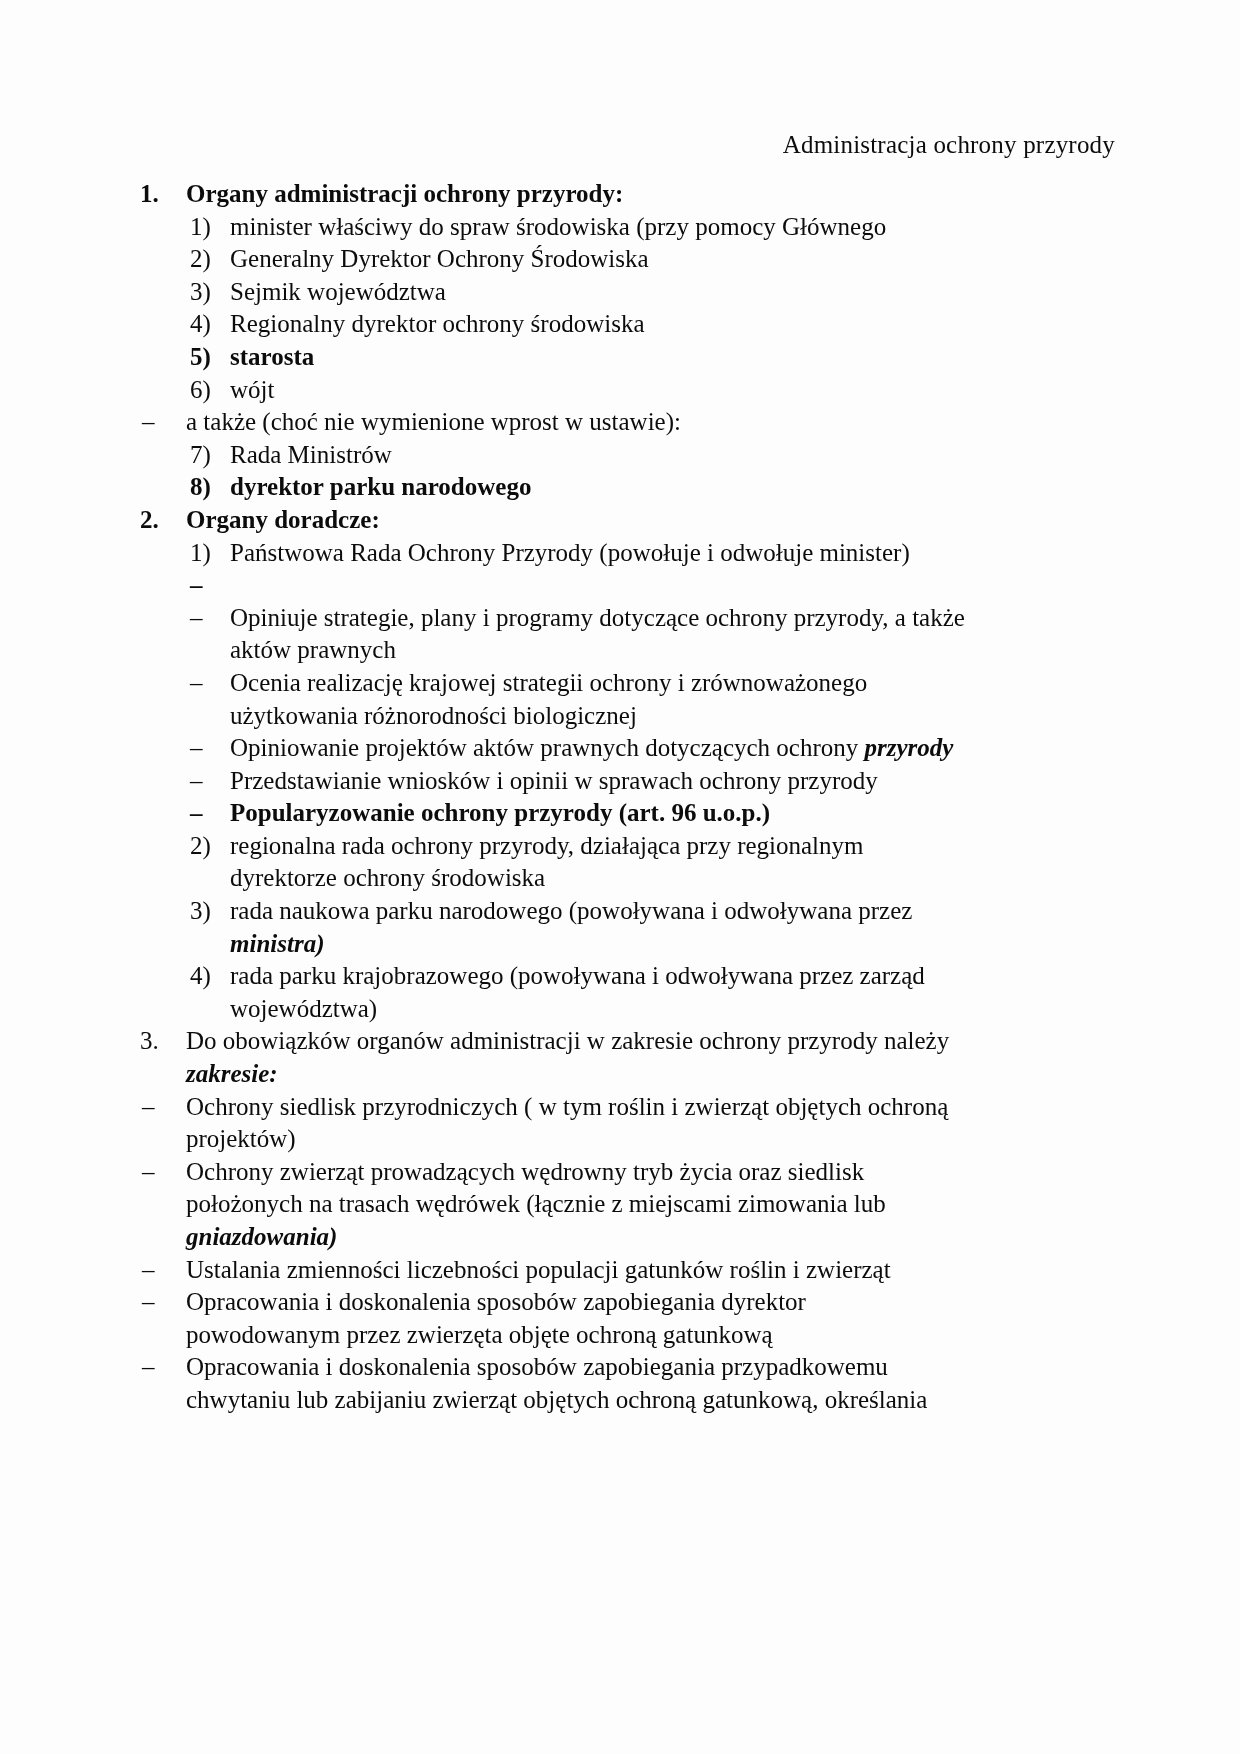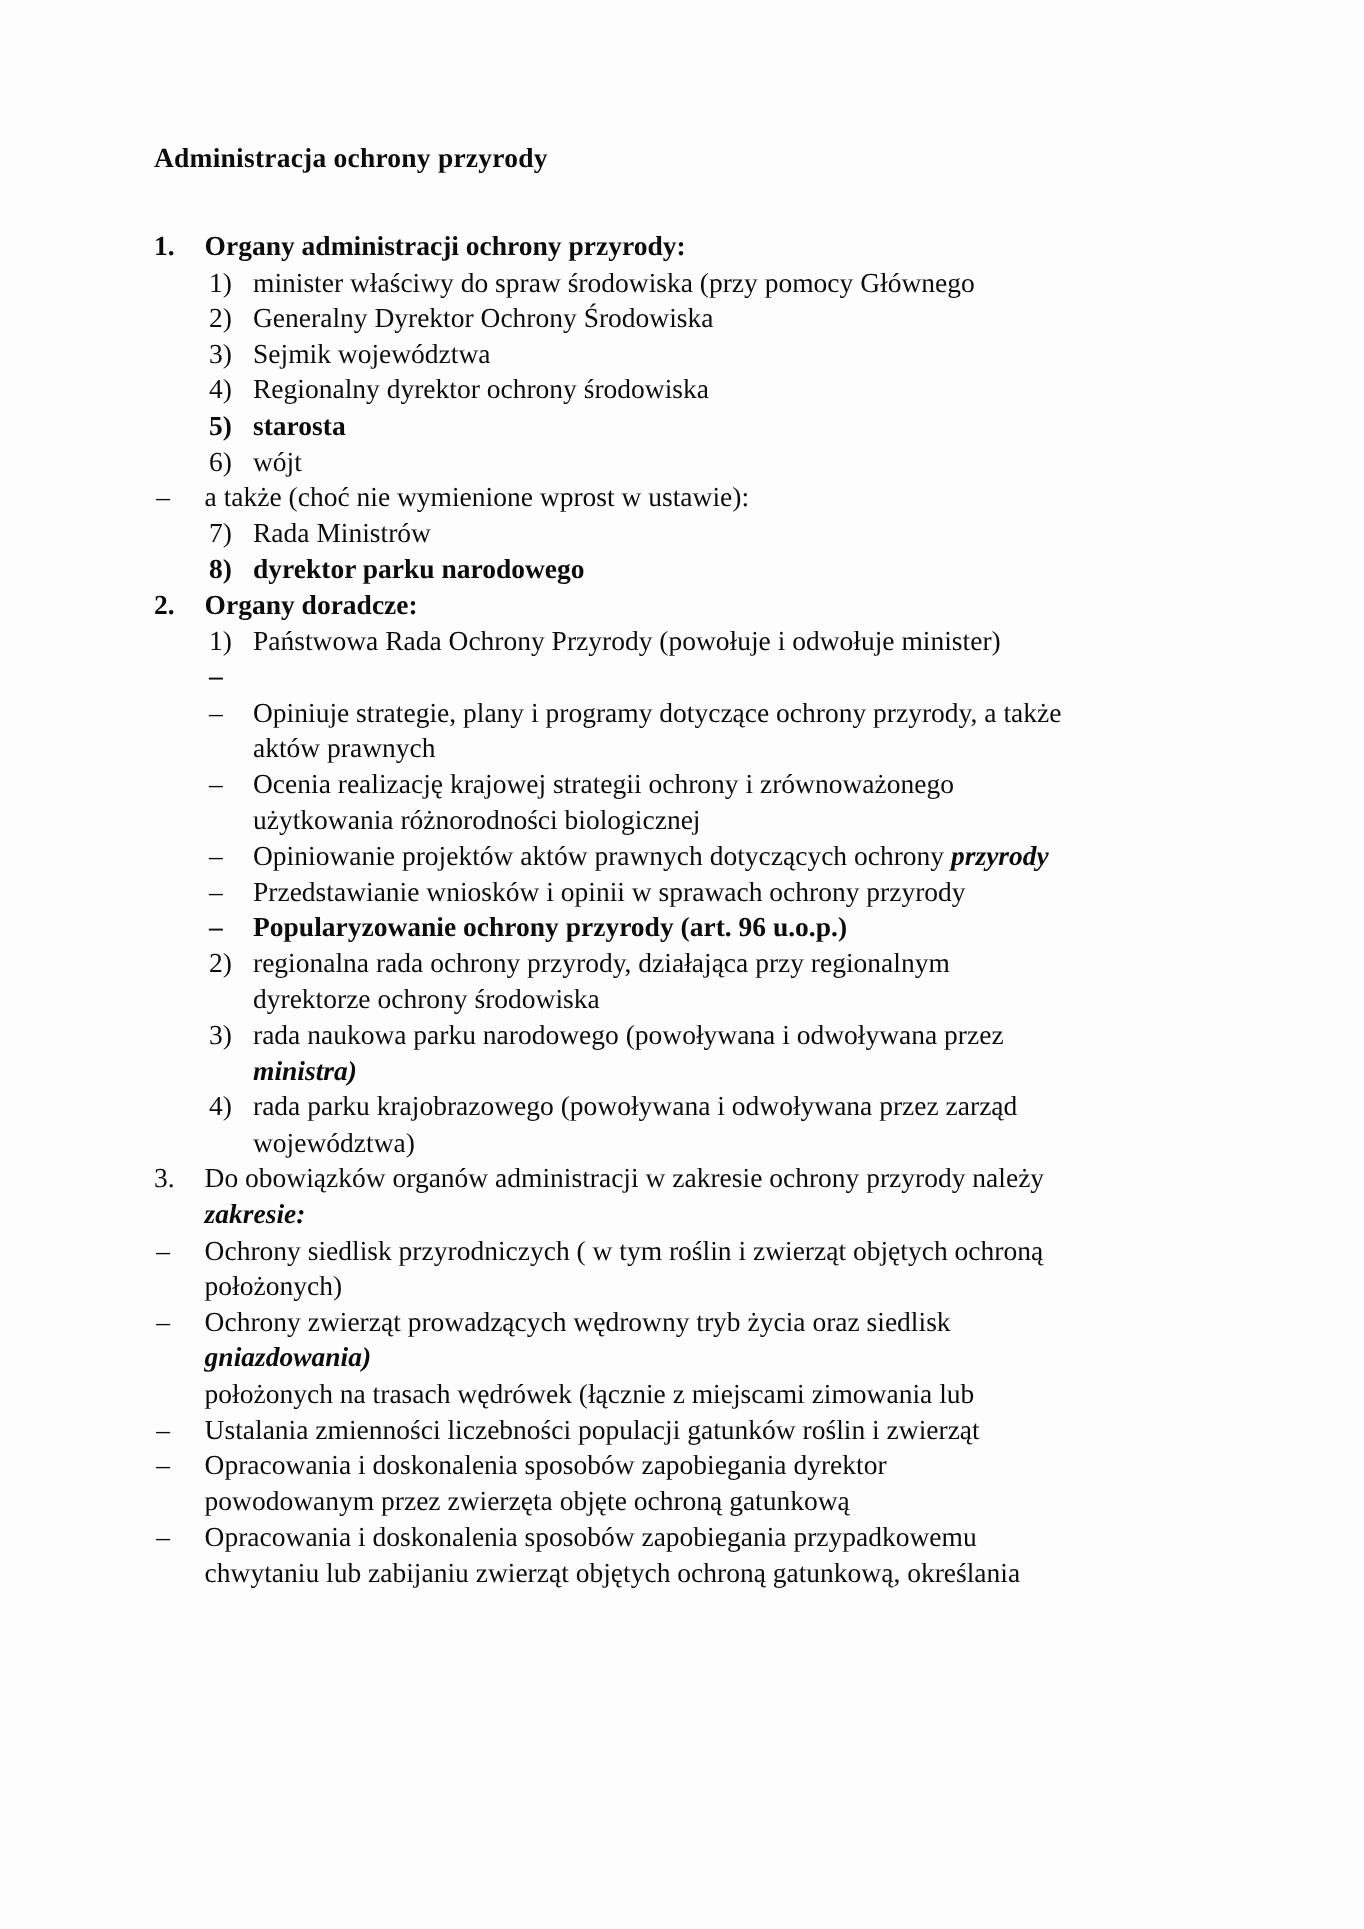--- a/index.html
+++ b/index.html
@@ -17,24 +17,24 @@
     font-size: 25px;
     overflow: hidden;
   }
   .content {
     position: absolute;
     left: 140px;
     top: 128px;
     width: 975px;
   }
   .title {
-    text-align: left;
-    font-weight: 700;
+    text-align: right;
+    font-weight: 400;
     line-height: 33px;
-    margin-bottom: 48px;
+    margin-bottom: 17px;
     letter-spacing: 0.2px;
   }
   .row {
     position: relative;
     white-space: nowrap;
     height: 32.6px;
     line-height: 32.6px;
   }
   .row .mk {
     position: absolute;
@@ -82,24 +82,24 @@
     <div class="row sub bold"><span class="mk">–</span><span>Popularyzowanie ochrony przyrody (art. 96 u.o.p.)</span><b></b></div>
     <div class="row sub"><span class="mk">2)</span><span>regionalna rada ochrony przyrody, działająca przy regionalnym</span><b></b></div>
     <div class="row sub"><span class="mk"></span><span>dyrektorze ochrony środowiska</span><b></b></div>
     <div class="row sub"><span class="mk">3)</span><span>rada naukowa parku narodowego (powoływana i odwoływana przez</span><b></b></div>
     <div class="row sub"><span class="mk"></span><span></span><b>ministra)</b></div>
     <div class="row sub"><span class="mk">4)</span><span>rada parku krajobrazowego (powoływana i odwoływana przez zarząd</span><b></b></div>
     <div class="row sub"><span class="mk"></span><span>województwa)</span><b></b></div>
     <div class="row l1"><span class="mk">3.</span><span>Do obowiązków organów administracji w zakresie ochrony przyrody należy</span><b></b></div>
     <div class="row l1"><span class="mk"></span><span></span><b>zakresie:</b></div>
     <div class="row dash1"><span class="mk">–</span><span>Ochrony siedlisk przyrodniczych ( w tym roślin i zwierząt objętych ochroną</span><b></b></div>
-    <div class="row dash1"><span class="mk"></span><span>położonych)</span><b></b></div>
+    <div class="row dash1"><span class="mk"></span><span>projektów)</span><b></b></div>
     <div class="row dash1"><span class="mk">–</span><span>Ochrony zwierząt prowadzących wędrowny tryb życia oraz siedlisk</span><b></b></div>
+    <div class="row dash1"><span class="mk"></span><span>położonych na trasach wędrówek (łącznie z miejscami zimowania lub</span><b></b></div>
     <div class="row dash1"><span class="mk"></span><span></span><b>gniazdowania)</b></div>
-    <div class="row dash1"><span class="mk"></span><span>położonych na trasach wędrówek (łącznie z miejscami zimowania lub</span><b></b></div>
     <div class="row dash1"><span class="mk">–</span><span>Ustalania zmienności liczebności populacji gatunków roślin i zwierząt</span><b></b></div>
     <div class="row dash1"><span class="mk">–</span><span>Opracowania i doskonalenia sposobów zapobiegania dyrektor</span><b></b></div>
     <div class="row dash1"><span class="mk"></span><span>powodowanym przez zwierzęta objęte ochroną gatunkową</span><b></b></div>
     <div class="row dash1"><span class="mk">–</span><span>Opracowania i doskonalenia sposobów zapobiegania przypadkowemu</span><b></b></div>
     <div class="row dash1"><span class="mk"></span><span>chwytaniu lub zabijaniu zwierząt objętych ochroną gatunkową, określania</span><b></b></div>
 
   </div>
 </div>
 
 </body></html>

